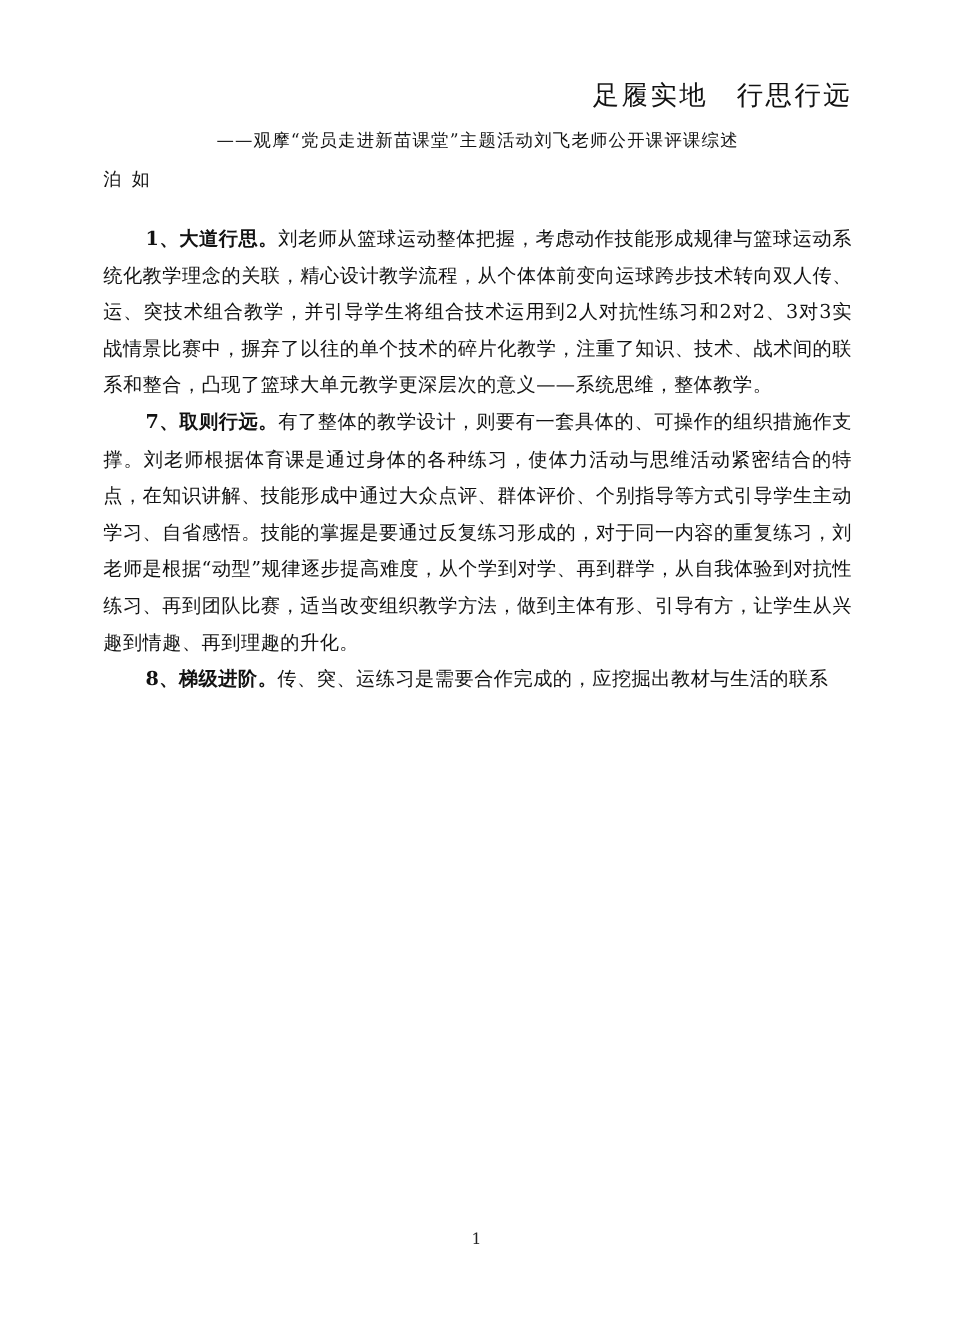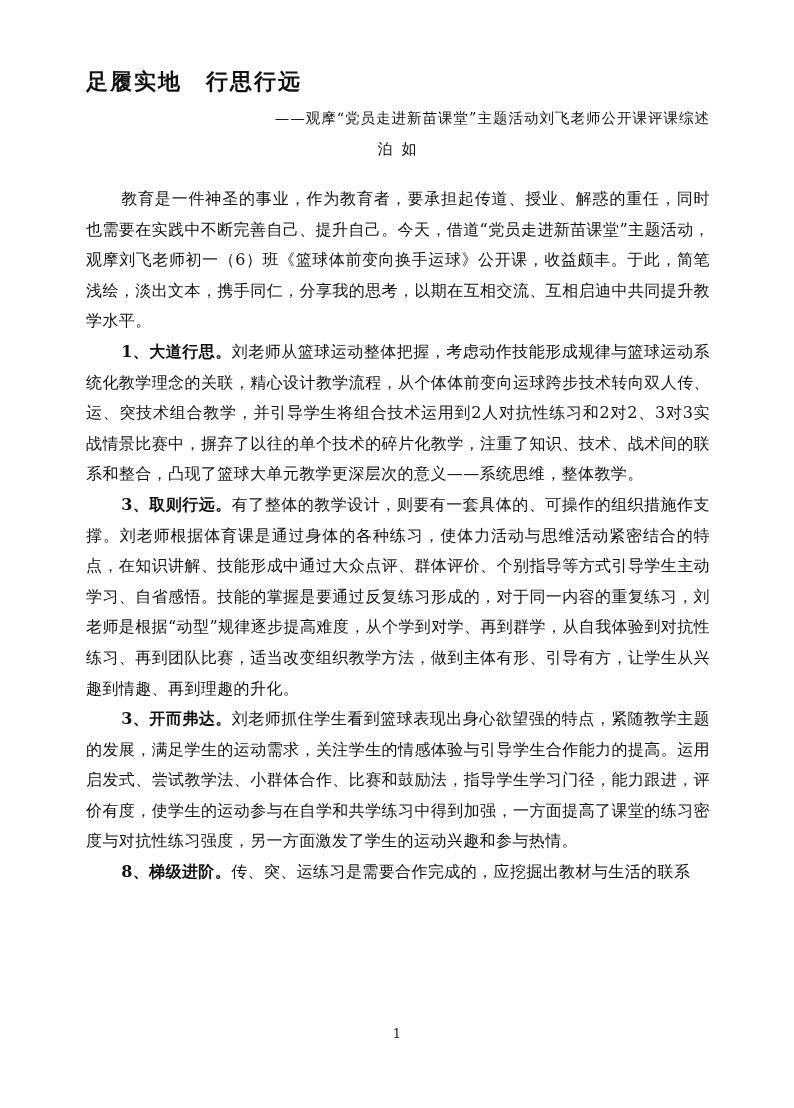--- a/index.html
+++ b/index.html
@@ -14,36 +14,36 @@
     margin: 0 auto;
     background: #ffffff;
     font-family: "DejaVu Serif", "Liberation Serif", serif;
     color: #121212;
     box-sizing: border-box;
     padding: 66px 84px 0 86px;
     overflow: hidden;
   }
   .doc-title {
     margin: 0;
-    text-align: left;
+    text-align: right;
     font-size: 22px;
-    font-weight: bold;
+    font-weight: normal;
     letter-spacing: 2px;
     line-height: 30px;
   }
   .doc-subtitle {
     margin-top: 12px;
-    text-align: right;
+    text-align: center;
     font-size: 14.5px;
     letter-spacing: 1px;
     line-height: 20px;
   }
   .doc-author {
     margin-top: 11px;
-    text-align: center;
+    text-align: left;
     font-size: 15px;
     letter-spacing: 2px;
     line-height: 20px;
   }
   .doc-body {
     margin-top: 25px;
   }
   .doc-body p.para {
     margin: 0;
     font-size: 16px;
@@ -68,25 +68,23 @@
   }
 </style>
 </head>
 <body>
 
 <div class="page">
   <h1 class="doc-title">足履实地　行思行远</h1>
   <div class="doc-subtitle">——观摩“党员走进新苗课堂”主题活动刘飞老师公开课评课综述</div>
   <div class="doc-author">泊  如</div>
   <div class="doc-body">
-  <p class="para"><b class="para-heading"></b><span>教育是一件神圣的事业，作为教育者，要承担起传道、授业、解惑的重任，同时也需要在实践中不断完善自己、提升自己。今天，借道“党员走进新苗课堂”主题活动，观摩刘飞老师初一（6）班《篮球体前变向换手运球》公开课，收益颇丰。于此，简笔浅绘，淡出文本，携手同仁，分享我的思考，以期在互相交流、互相启迪中共同提升教学水平。</span></p>
 
   <p class="para"><b class="para-heading">1、大道行思。</b><span>刘老师从篮球运动整体把握，考虑动作技能形成规律与篮球运动系统化教学理念的关联，精心设计教学流程，从个体体前变向运球跨步技术转向双人传、运、突技术组合教学，并引导学生将组合技术运用到2人对抗性练习和2对2、3对3实战情景比赛中，摒弃了以往的单个技术的碎片化教学，注重了知识、技术、战术间的联系和整合，凸现了篮球大单元教学更深层次的意义——系统思维，整体教学。</span></p>
 
-  <p class="para"><b class="para-heading">3、取则行远。</b><span>有了整体的教学设计，则要有一套具体的、可操作的组织措施作支撑。刘老师根据体育课是通过身体的各种练习，使体力活动与思维活动紧密结合的特点，在知识讲解、技能形成中通过大众点评、群体评价、个别指导等方式引导学生主动学习、自省感悟。技能的掌握是要通过反复练习形成的，对于同一内容的重复练习，刘老师是根据“动型”规律逐步提高难度，从个学到对学、再到群学，从自我体验到对抗性练习、再到团队比赛，适当改变组织教学方法，做到主体有形、引导有方，让学生从兴趣到情趣、再到理趣的升化。</span></p>
+  <p class="para"><b class="para-heading">7、取则行远。</b><span>有了整体的教学设计，则要有一套具体的、可操作的组织措施作支撑。刘老师根据体育课是通过身体的各种练习，使体力活动与思维活动紧密结合的特点，在知识讲解、技能形成中通过大众点评、群体评价、个别指导等方式引导学生主动学习、自省感悟。技能的掌握是要通过反复练习形成的，对于同一内容的重复练习，刘老师是根据“动型”规律逐步提高难度，从个学到对学、再到群学，从自我体验到对抗性练习、再到团队比赛，适当改变组织教学方法，做到主体有形、引导有方，让学生从兴趣到情趣、再到理趣的升化。</span></p>
 
-  <p class="para"><b class="para-heading">3、开而弗达。</b><span>刘老师抓住学生看到篮球表现出身心欲望强的特点，紧随教学主题的发展，满足学生的运动需求，关注学生的情感体验与引导学生合作能力的提高。运用启发式、尝试教学法、小群体合作、比赛和鼓励法，指导学生学习门径，能力跟进，评价有度，使学生的运动参与在自学和共学练习中得到加强，一方面提高了课堂的练习密度与对抗性练习强度，另一方面激发了学生的运动兴趣和参与热情。</span></p>
 
 
   <p class="para"><b class="para-heading">8、梯级进阶。</b><span>传、突、运练习是需要合作完成的，应挖掘出教材与生活的联系</span></p>
 </div>
   <div class="page-number">1</div>
 </div>
 
 </body></html>

